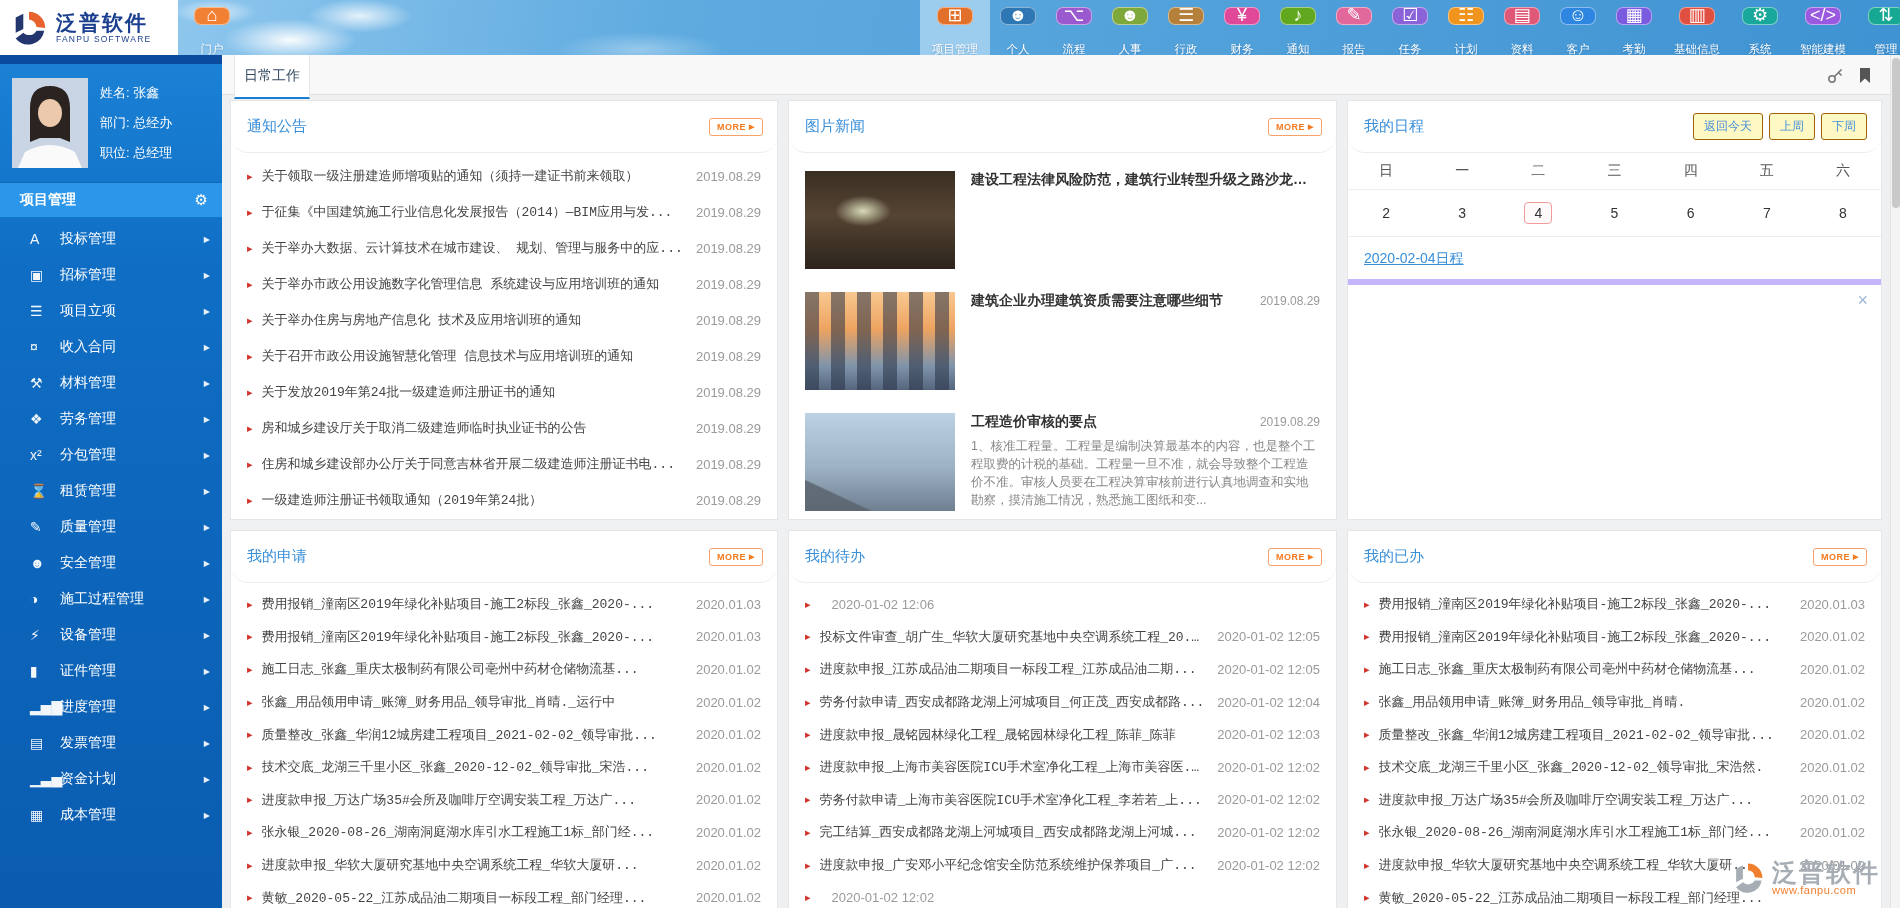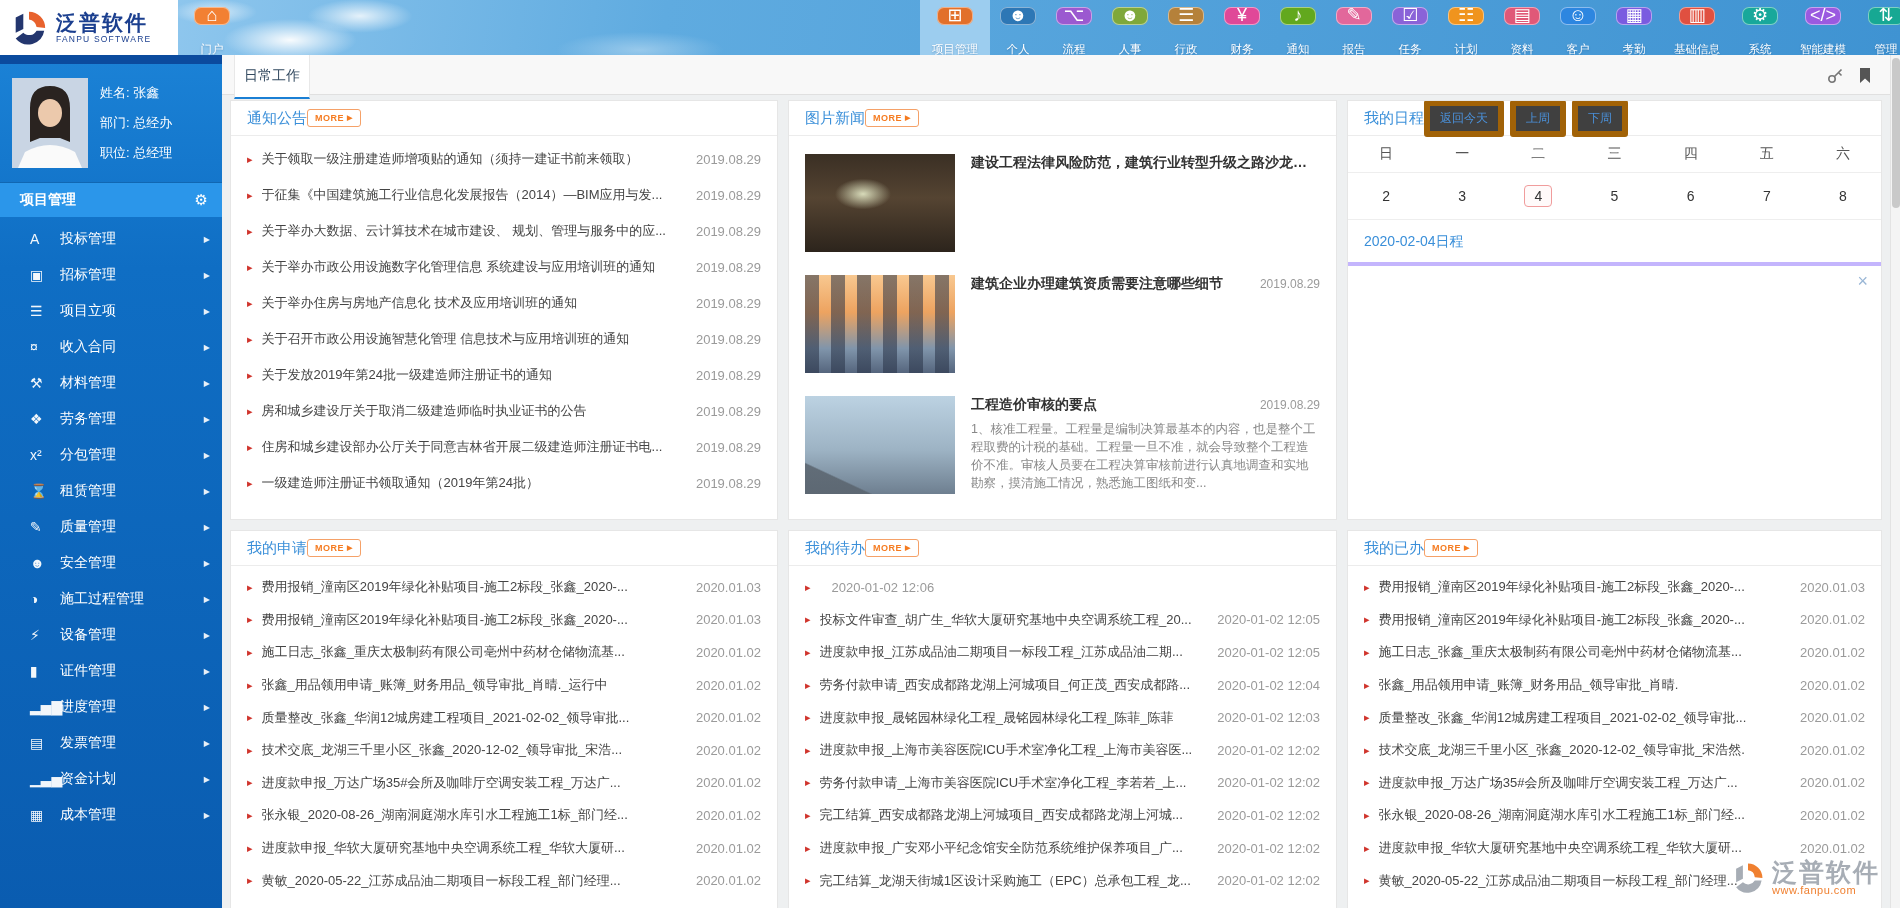--- a/index.html
+++ b/index.html
@@ -52,33 +52,33 @@
   .tabbar { position:relative; height:40px; background:#f8f8f8; border-bottom:1px solid #e0e0e0; }
   .tab { position:absolute; left:12px; top:0; height:44px; width:76px; background:#fff;
     border-left:1px solid #e8e8e8; border-right:1px solid #e8e8e8; border-bottom:2px solid #1a7fd4;
     display:flex; align-items:center; justify-content:center; font-size:14px; color:#334a60; cursor:pointer; }
   .tabicons { position:absolute; right:18px; top:0; height:40px; display:flex; align-items:center; gap:14px; }
   .tabicons svg { cursor:pointer; }
 
   .grid { position:absolute; left:8px; top:45px; width:1652px; display:grid;
     grid-template-columns:548px 549px 535px; grid-template-rows:420px 620px; gap:10px; }
   .panel { background:#fff; border:1px solid #e6e6e6; overflow:hidden; position:relative; }
-  .phead { height:35px; display:flex; align-items:center; justify-content:flex-start;
-    padding:0 14px 0 16px; border-bottom:1px solid #ececec; }
+  .phead { height:52px; display:flex; align-items:center; justify-content:space-between;
+    padding:0 14px 0 16px; border-bottom:1px solid #ececec;border-radius:17px; }
   .ptitle { color:#3a8fd9; font-size:15px; }
   .more { background:#fff; border:1px solid #f5a168; color:#f57b20; font-size:9px; font-weight:bold;
     letter-spacing:.5px; border-radius:3px; padding:3px 7px; cursor:pointer; display:flex; align-items:center; gap:3px;
     font-family:"Liberation Sans",sans-serif; }
   .more .arr { font-size:7px; }
 
   .list { padding:5px 16px 0 16px; }
   .row { height:36px; display:flex; align-items:center; cursor:pointer; }
   .compact .row { height:32.6px; }
   .blt { color:#d0342c; font-size:11px; margin-right:9px; flex:none; }
-  .txt { flex:1; font-size:13px; color:#444; white-space:nowrap; overflow:hidden; text-overflow:ellipsis; }
+  .txt { flex:1; font-size:13px; color:#444; white-space:nowrap; overflow:hidden; text-overflow:ellipsis;font-family:Liberation Mono, monospace; }
   .dt { color:#9a9a9a; font-size:13px; margin-left:12px; flex:none; white-space:nowrap; }
 
   
   .news { padding:6px 16px 0 16px; }
   .nitem { display:flex; gap:16px; padding:12px 0 11px 0; cursor:pointer; }
   .nimg { width:150px; height:98px; flex:none; }
   .news .nitem:nth-of-type(1) .nimg { background:
       radial-gradient(ellipse 40px 22px at 58px 40px, rgba(230,235,200,.9), rgba(230,235,200,0) 70%),
       linear-gradient(180deg,#3a2f24 0%,#554432 45%,#2c241c 100%); }
   .news .nitem:nth-of-type(2) .nimg { background:
@@ -89,28 +89,28 @@
       linear-gradient(180deg,#bcd2e2 0%,#9db3c4 55%,#6e7f90 100%); }
   .nbody { flex:1; min-width:0; }
   .ntop { display:flex; align-items:baseline; }
   .ntitle { flex:1; font-size:14px; font-weight:bold; color:#333; white-space:nowrap; overflow:hidden; text-overflow:ellipsis; }
   .ndate { color:#9a9a9a; font-size:12px; margin-left:8px; flex:none; }
   .ntext { margin-top:6px; font-size:12.5px; color:#888; line-height:18px; max-height:72px; overflow:hidden;
     display:-webkit-box; -webkit-line-clamp:4; -webkit-box-orient:vertical; }
 
   
   .calbtns { display:flex; gap:6px; }
-  .calbtns button { background:#404040; border:6px solid #a16207; color:#4a90d9; font-size:12px;
+  .calbtns button { background:#fef9c3; border:1px solid #a16207; color:#4a90d9; font-size:12px;
     border-radius:3px; padding:4px 10px; cursor:pointer; font-family:"Liberation Sans",sans-serif; }
   .calweek, .caldates { display:grid; grid-template-columns:repeat(7,1fr); border-bottom:1px solid #eee; }
   .cw { height:36px; display:flex; align-items:center; justify-content:center; color:#555; font-size:14px; }
   .cd { height:46px; display:flex; align-items:center; justify-content:center; color:#333; font-size:14px; cursor:pointer; }
   .cd .dnum { padding:2px 9px; border:1px solid transparent; }
   .cd.active .dnum { border:1px solid #f09c9c; border-radius:4px; background:#fffafa; }
-  .seclabel { padding:13px 16px 11px 16px; color:#3a8fd9; font-size:14px; border-bottom:4px solid #c4b5fd; }
+  .seclabel { padding:13px 16px 11px 16px; color:#3a8fd9; font-size:14px; border-bottom:6px solid #c4b5fd;text-decoration:underline; }
   .schedule-area { position:relative; height:46px; }
   .close { position:absolute; right:13px; top:6px; color:#9ab7d6; font-size:18px; cursor:pointer; line-height:1; }
 
   
   .watermark { position:absolute; right:20px; bottom:12px; display:flex; align-items:center; gap:7px; z-index:5; }
   .wm-cn { font-size:25px; font-weight:bold; color:#a7adb5; letter-spacing:2px; line-height:24px; }
   .wm-url { font-size:11px; color:#f08030; text-align:left; letter-spacing:.5px; }
   .scrollbar { position:absolute; right:0; top:55px; width:10px; height:853px; background:#f4f4f4; border-left:1px solid #e3e3e3; }
   .thumb { position:absolute; left:1px; top:3px; width:8px; height:150px; background:#c9c9c9; border-radius:4px; cursor:pointer; }
 </style>
@@ -705,21 +705,20 @@
             </div>
 
             <div class="row">
               <span class="blt">▸</span>
               <span class="txt">进度款申报_广安邓小平纪念馆安全防范系统维护保养项目_广...</span>
               <span class="dt">2020-01-02 12:02</span>
             </div>
 
             <div class="row">
               <span class="blt">▸</span>
-              <span class="txt">完工结算_龙湖天街城1区设计采购施工（EPC）总承包工程_龙...</span>
               <span class="dt">2020-01-02 12:02</span>
             </div>
           </div>
       </section>
 
       <section class="panel compact">
         <header class="phead">
           <span class="ptitle">我的已办</span>
           <button class="more">
             <span>MORE</span>

